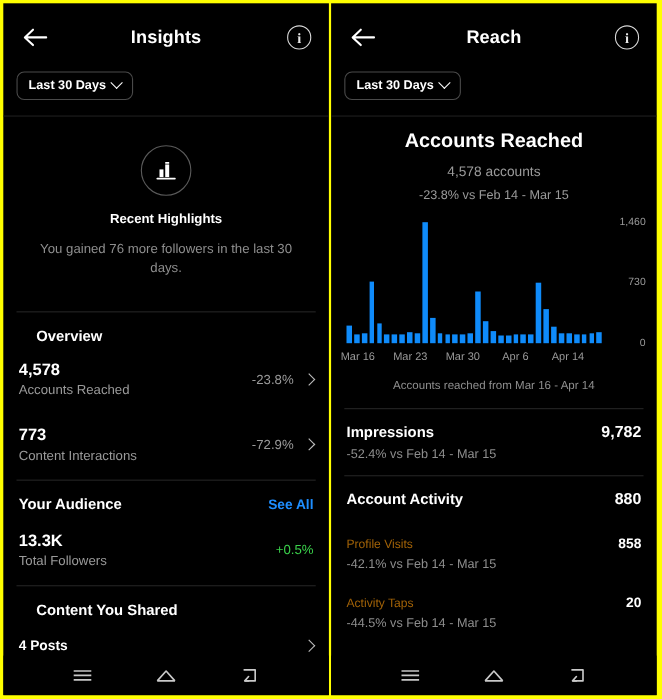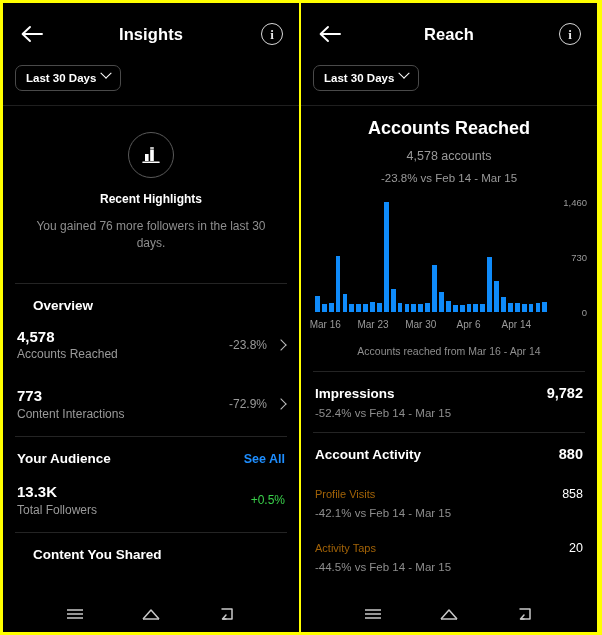--- a/index.html
+++ b/index.html
@@ -56,21 +56,21 @@
     font-size: 13px;
     font-weight: bold;
     font-family: "Liberation Serif", serif;
     display: flex; align-items: center; justify-content: center;
     line-height: 1;
   }
 
   
   .pill-row { padding: 0 12px 14px 12px; flex: 0 0 auto; }
   .date-pill {
-    display: inline-flex; gap: 6px;
+    display: inline-flex; align-items: center; gap: 6px;
     border: 1px solid #4a4a4a;
     border-radius: 7px;
     padding: 6px 10px;
     color: #ffffff;
     font-size: 11.5px;
     font-weight: bold;
   }
   .chev-down {
     display: inline-block;
     width: 8px; height: 8px;
@@ -187,21 +187,21 @@
   
   .rmetric { padding: 13px 14px 13px 14px; }
   .rmetric-top {
     display: flex; align-items: baseline; justify-content: space-between;
   }
   .rname { color: #ffffff; font-size: 13.5px; font-weight: bold; }
   .rval { color: #ffffff; font-size: 14.5px; font-weight: bold; }
   .rsub { color: #8e8e8e; font-size: 11.5px; margin-top: 6px; }
   .rmetric.sub { padding: 12px 14px 10px 14px; }
   .rmetric.sub .rname { font-size: 11px; font-weight: normal; color: #a16207; }
-  .rmetric.sub .rval { font-size: 12.5px; font-weight: normal; }
+  .rmetric.sub .rval { font-size: 12.5px; font-weight: bold; }
 
   .grow { flex: 1 1 auto; overflow: hidden; }
 
   
   .androidnav {
     flex: 0 0 auto;
     height: 36px;
     display: flex; align-items: center; justify-content: space-around;
     background: #000000;
     padding: 0 34px;
@@ -289,20 +289,24 @@
         </div>
         <div class="metric-right">
           <span class="delta pos">+0.5%</span>
         </div>
       </div>
 
       <div class="sect-divider"></div>
 
       <div class="sect-title">Content You Shared</div>
 
+      <div class="simple-row">
+        <div class="slab">4 Posts</div>
+        <span class="chev-right"></span>
+      </div>
 
     </div>
 
     <div class="androidnav">
       <div class="nav-ico">
         <svg width="20" height="14" viewBox="0 0 20 14">
             <g stroke="#c9c9c9" stroke-width="1.5">
               <path d="M2 3h16"></path>
               <path d="M2 7h16"></path>
               <path d="M2 11h16"></path>

